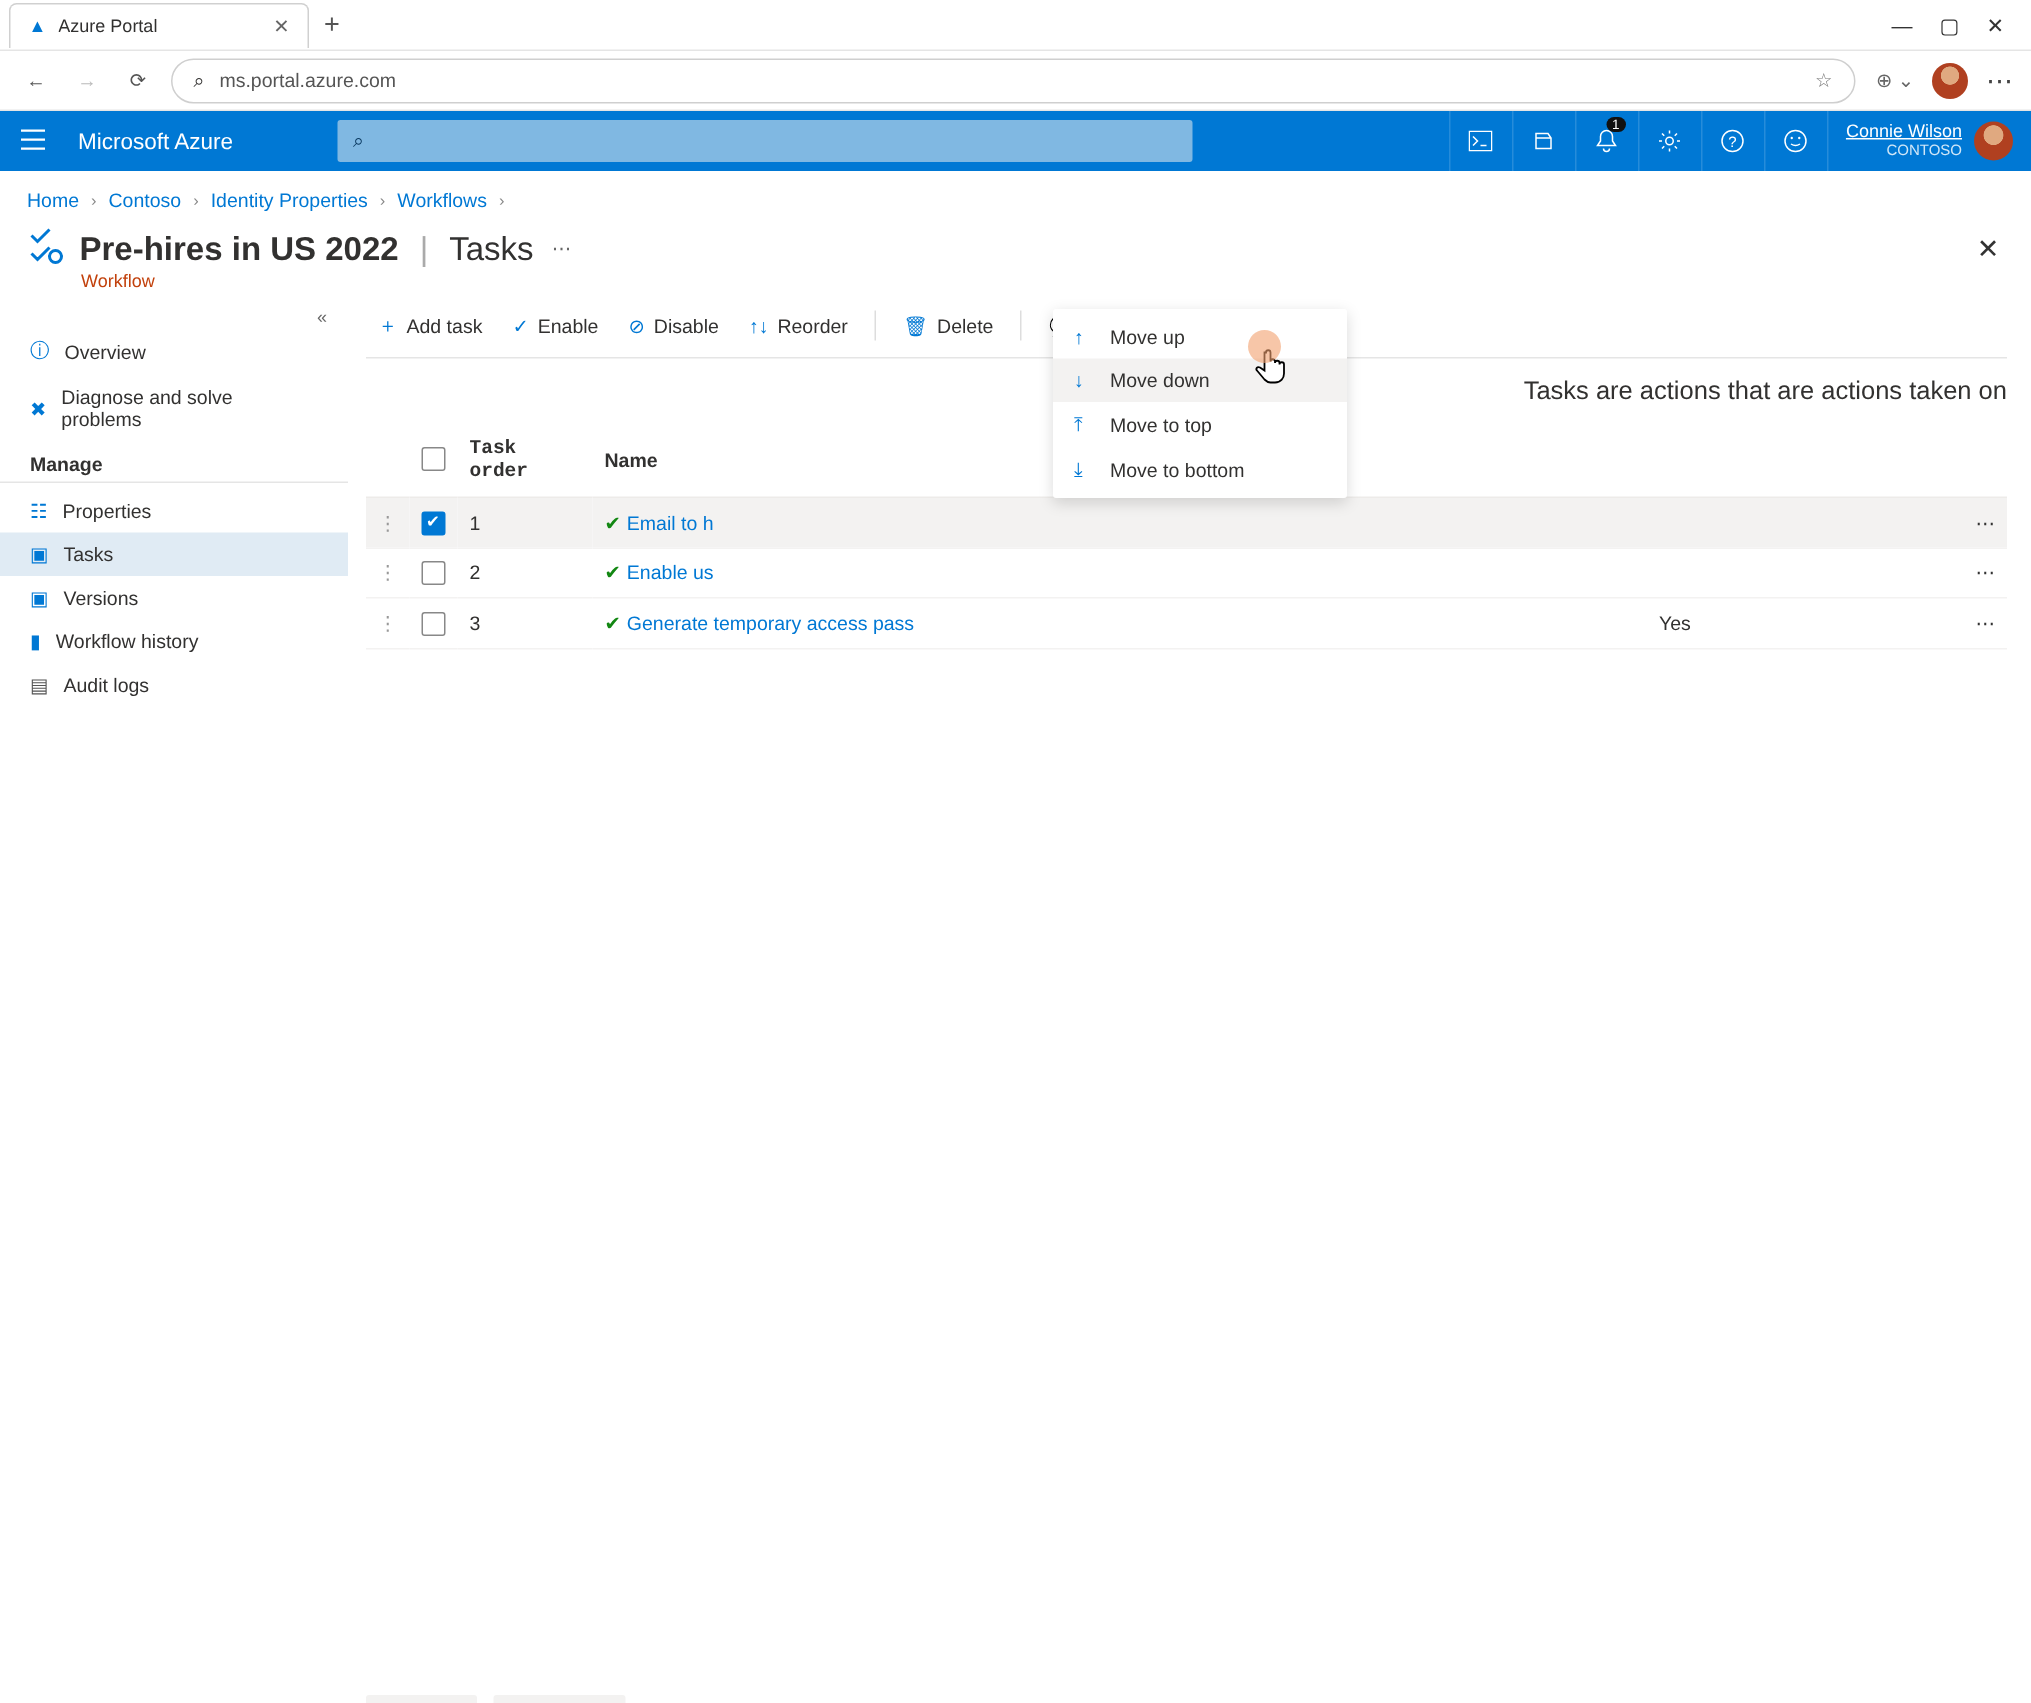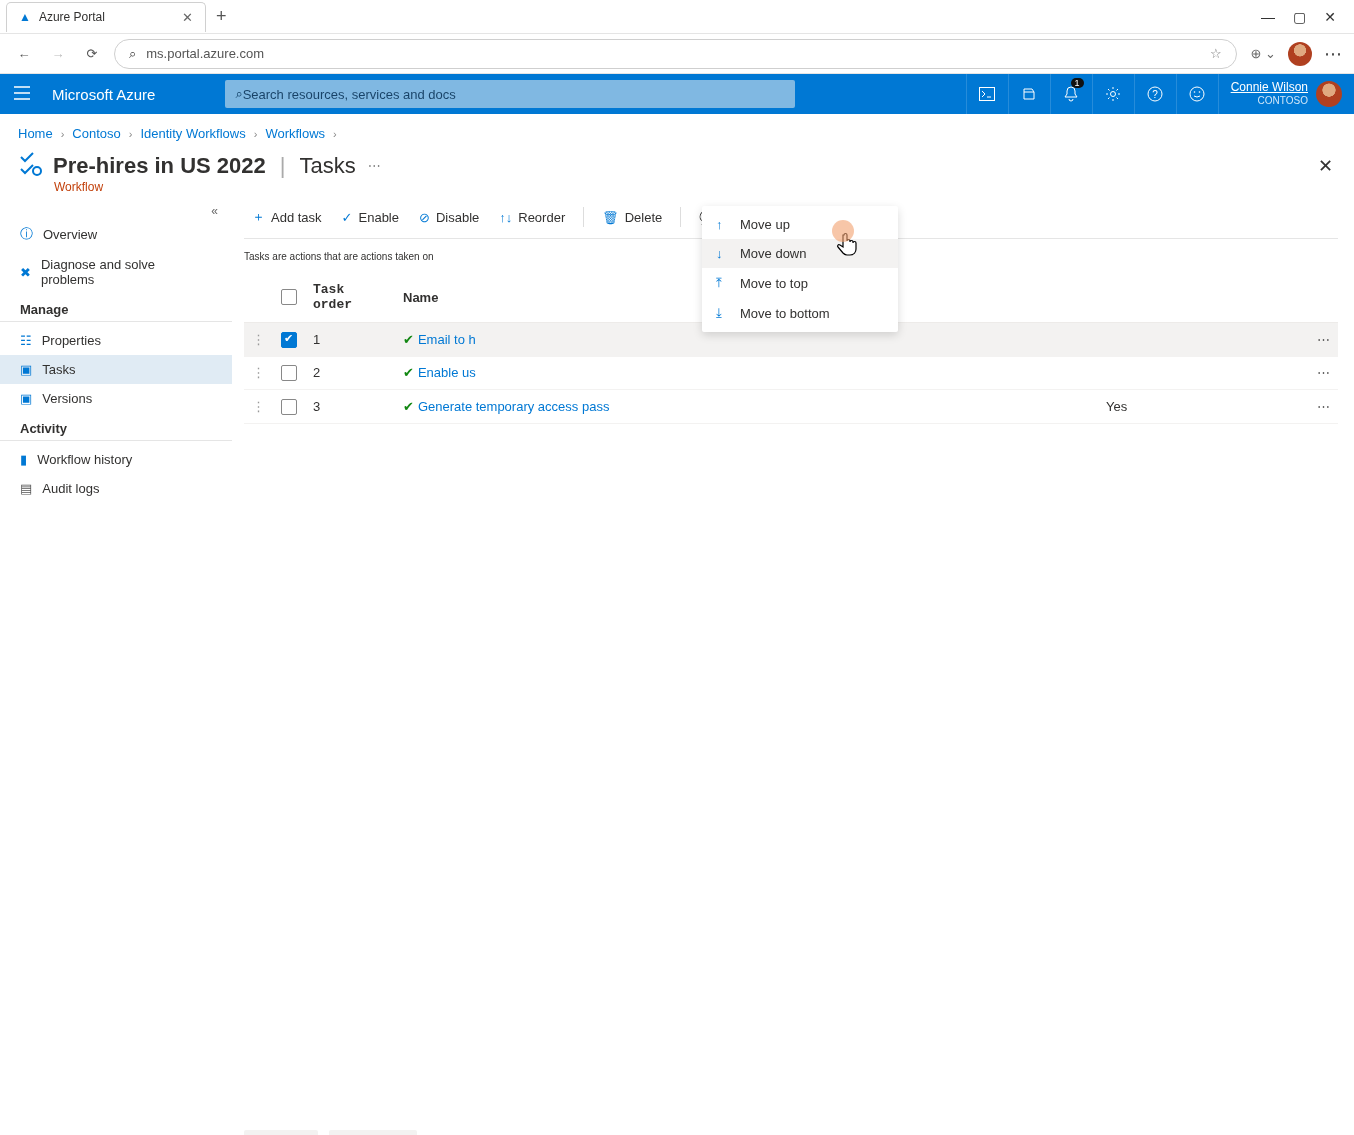--- a/index.html
+++ b/index.html
@@ -70,21 +70,21 @@
     .nav-item.active { background: #e0ebf4; }
     .nav-section-header { font-weight: 600; font-size: 13px; padding: 8px 20px 4px; border-bottom: 1px solid #e5e5e5; margin-bottom: 4px; }
     
     
     .content { flex: 1; padding: 10px 16px 0 12px; position: relative; display: flex; flex-direction: column; }
     .toolbar { display: flex; align-items: center; gap: 4px; padding-bottom: 8px; border-bottom: 1px solid #e5e5e5; font-size: 13px; }
     .tbtn { display: flex; align-items: center; gap: 6px; padding: 4px 8px; color: #323130; cursor: pointer; }
     .tbtn .ticon { color: #0078d4; }
     .vsep { width: 1px; height: 20px; background: #ddd; margin: 0 6px; }
     
-    .description { padding: 12px 0 10px; font-size: 10px; }
+    .description { padding: 12px 0 10px; font-size: 17px; text-align: right; }
     
     
     .task-table { width: 100%; border-collapse: collapse; font-size: 13px; }
     .task-table th { text-align: left; font-weight: 600; padding: 10px 8px; border-bottom: 1px solid #edebe9; }
     .task-table td { padding: 8px 8px; border-bottom: 1px solid #f3f2f1; }
     .task-row.selected { background: #f3f2f1; }
     .drag-handle { color: #999; font-size: 13px; cursor: grab; }
     .chk { width: 16px; height: 16px; border: 1px solid #888; border-radius: 2px; display: inline-block; vertical-align: middle; }
     .chk.checked { background: #0078d4; border-color: #0078d4; position: relative; }
     .chk.checked::after { content: "✔"; color: #fff; position: absolute; font-size: 11px; top: -1px; left: 2px; }
@@ -144,21 +144,20 @@
 
 <div class="azure-header">
   <span class="hamburger">
     <svg width="16" height="14" viewBox="0 0 16 14">
         <path stroke="currentColor" stroke-width="1.5" d="M0 1h16M0 7h16M0 13h16"></path>
       </svg>
   </span>
   <span class="brand">Microsoft Azure</span>
   <div class="search-box">
     <span>⌕</span>
-    <input placeholder="Search resources, services and docs" style="">
   </div>
   <div class="header-right">
     <div class="hdr-icon">
       <svg width="16" height="14" viewBox="0 0 16 14">
           <rect x="0.5" y="0.5" width="15" height="13" fill="none" stroke="#fff"></rect>
           <path stroke="#fff" fill="none" d="M3 4l3 3-3 3M8 10h4"></path>
         </svg>
     </div>
     <div class="hdr-icon">
       <svg width="16" height="14" viewBox="0 0 16 14">
@@ -199,21 +198,21 @@
       <div class="user-avatar"></div>
     </div>
   </div>
 </div>
 
 <div class="breadcrumb">
   <a href="#">Home</a>
   <span class="crumb-sep">›</span>
   <a href="#">Contoso</a>
   <span class="crumb-sep">›</span>
-  <a href="#">Identity Workflows</a>
+  <a href="#">Identity Properties</a>
   <span class="crumb-sep">›</span>
   <a href="#">Workflows</a>
   <span class="crumb-sep">›</span>
 </div>
 
 <div class="page-title-row">
   <span class="title-icon">
     <svg width="26" height="26" viewBox="0 0 26 26">
         <path stroke="#0078d4" fill="none" stroke-width="2" d="M4 6l4 4 8-8M4 18l4 4 8-8"></path>
         <circle cx="20" cy="20" r="4" fill="none" stroke="#0078d4" stroke-width="2"></circle>
@@ -245,21 +244,20 @@
       <span>Properties</span>
     </div>
     <div class="nav-item active">
       <span style="color:#0078d4;">▣</span>
       <span>Tasks</span>
     </div>
     <div class="nav-item">
       <span style="color:#0078d4;">▣</span>
       <span>Versions</span>
     </div>
-    <div class="nav-section-header">Activity</div>
     <div class="nav-item">
       <span style="color:#0078d4;">▮</span>
       <span>Workflow history</span>
     </div>
     <div class="nav-item">
       <span style="color:#555;">▤</span>
       <span>Audit logs</span>
     </div>
   </div>
 

